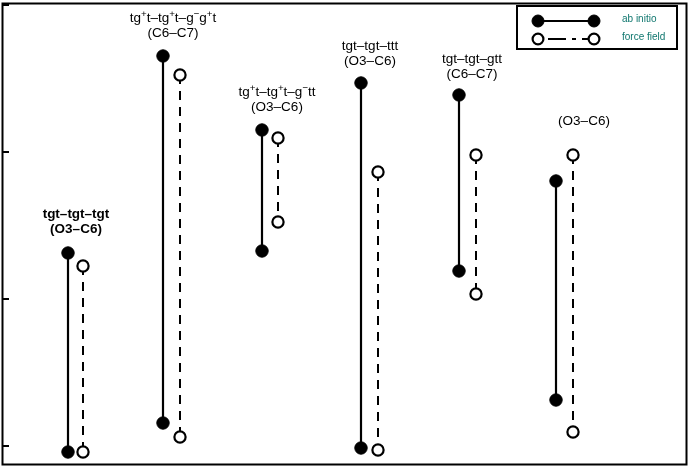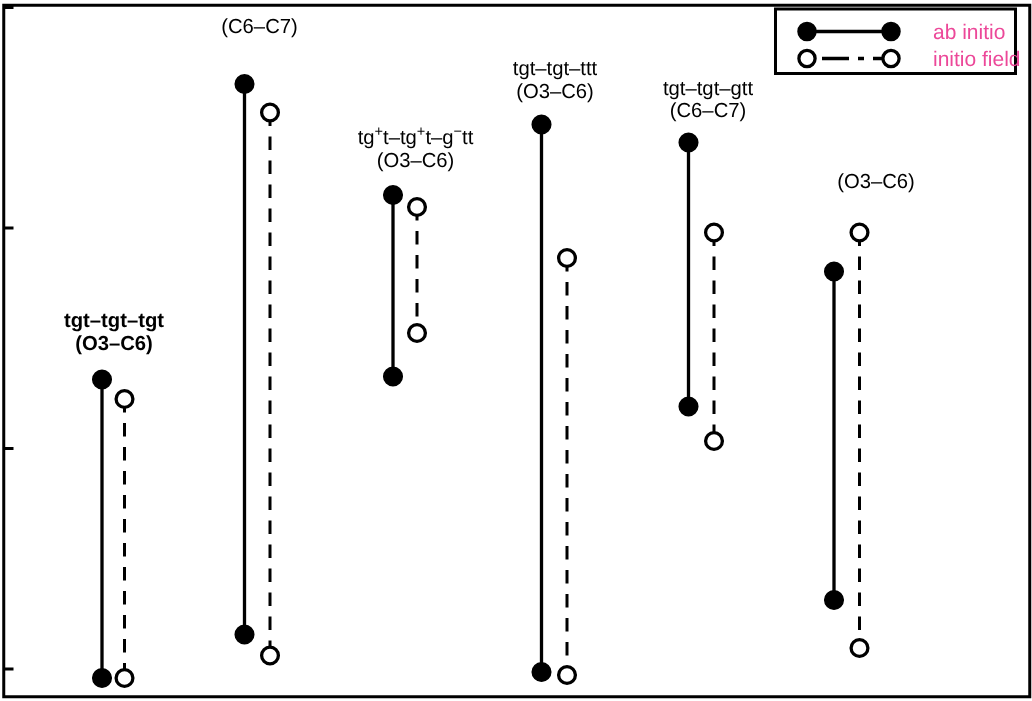--- a/index.html
+++ b/index.html
@@ -21,22 +21,22 @@
   .legend{
     position:absolute;
     background:#ffffff;
     border:2px solid #000000;
     box-sizing:border-box;
   }
   .legend-row{
     position:absolute;
     display:flex;
     align-items:center;
-    font-size:14px;
-    color:#ec4899;
+    font-size:10px;
+    color:#0f766e;
     font-family:"Liberation Sans", sans-serif;
   }
   .legend-text{margin-left:8px;white-space:nowrap;}
   sup{font-size:0.72em;vertical-align:super;line-height:0;}
 </style>
 </head>
 <body>
 
 <div id="root">
 
@@ -87,37 +87,37 @@
         <circle cx="476" cy="155" r="5.6" fill="#ffffff" stroke="#000000" stroke-width="2.2"></circle>
         <circle cx="476" cy="294" r="5.6" fill="#ffffff" stroke="#000000" stroke-width="2.2"></circle>
         <line x1="573" y1="155" x2="573" y2="432" stroke="#000000" stroke-width="2" stroke-dasharray="9,7"></line>
         <circle cx="573" cy="155" r="5.6" fill="#ffffff" stroke="#000000" stroke-width="2.2"></circle>
         <circle cx="573" cy="432" r="5.6" fill="#ffffff" stroke="#000000" stroke-width="2.2"></circle>
       </g>
   </svg>
 
   <div id="labels-layer">
       <div class="label" style="left: 76px; top: 206px; font-weight: bold;"><span>tgt–tgt–tgt</span><span class="l2">(O3–C6)</span></div>
-      <div class="label" style="left: 173px; top: 10px;"><span class="l2">(C6–C7)</span></div>
+      <div class="label" style="left: 173px; top: 10px;"><span>tg<sup>+</sup>t–tg<sup>+</sup>t–g<sup>−</sup>g<sup>+</sup>t</span><span class="l2">(C6–C7)</span></div>
       <div class="label" style="left: 277px; top: 84px;"><span>tg<sup>+</sup>t–tg<sup>+</sup>t–g<sup>−</sup>tt</span><span class="l2">(O3–C6)</span></div>
       <div class="label" style="left: 370px; top: 38px;"><span>tgt–tgt–ttt</span><span class="l2">(O3–C6)</span></div>
       <div class="label" style="left: 472px; top: 51px;"><span>tgt–tgt–gtt</span><span class="l2">(C6–C7)</span></div>
       <div class="label" style="left: 584px; top: 113px;"><span class="l2">(O3–C6)</span></div>
     </div>
 
   <div class="legend" id="legend" style="left: 516px; top: 5px; width: 162px; height: 45px;">
     <svg id="legend-svg" viewBox="0 0 166 49" width="166" height="49" style="position:absolute;left:-2px;top:-2px;">
         <line x1="22" y1="16" x2="78" y2="16" stroke="#000000" stroke-width="2.2"></line>
         <circle cx="22" cy="16" r="6" fill="#000000" stroke="#000000" stroke-width="1"></circle>
         <circle cx="78" cy="16" r="6" fill="#000000" stroke="#000000" stroke-width="1"></circle>
         <line x1="22" y1="34" x2="78" y2="34" stroke="#000000" stroke-width="2.2" stroke-dasharray="4,6,18,6"></line>
         <circle cx="22" cy="34" r="5.4" fill="#ffffff" stroke="#000000" stroke-width="2.2"></circle>
         <circle cx="78" cy="34" r="5.4" fill="#ffffff" stroke="#000000" stroke-width="2.2"></circle>
       </svg>
     <div class="legend-row" id="legend-row-0" style="left:96px;top:6px;">
       <span class="legend-text">ab initio</span>
     </div>
     <div class="legend-row" id="legend-row-1" style="left:96px;top:24px;">
-      <span class="legend-text">initio field</span>
+      <span class="legend-text">force field</span>
     </div>
   </div>
 
 </div>
 
 </body></html>

